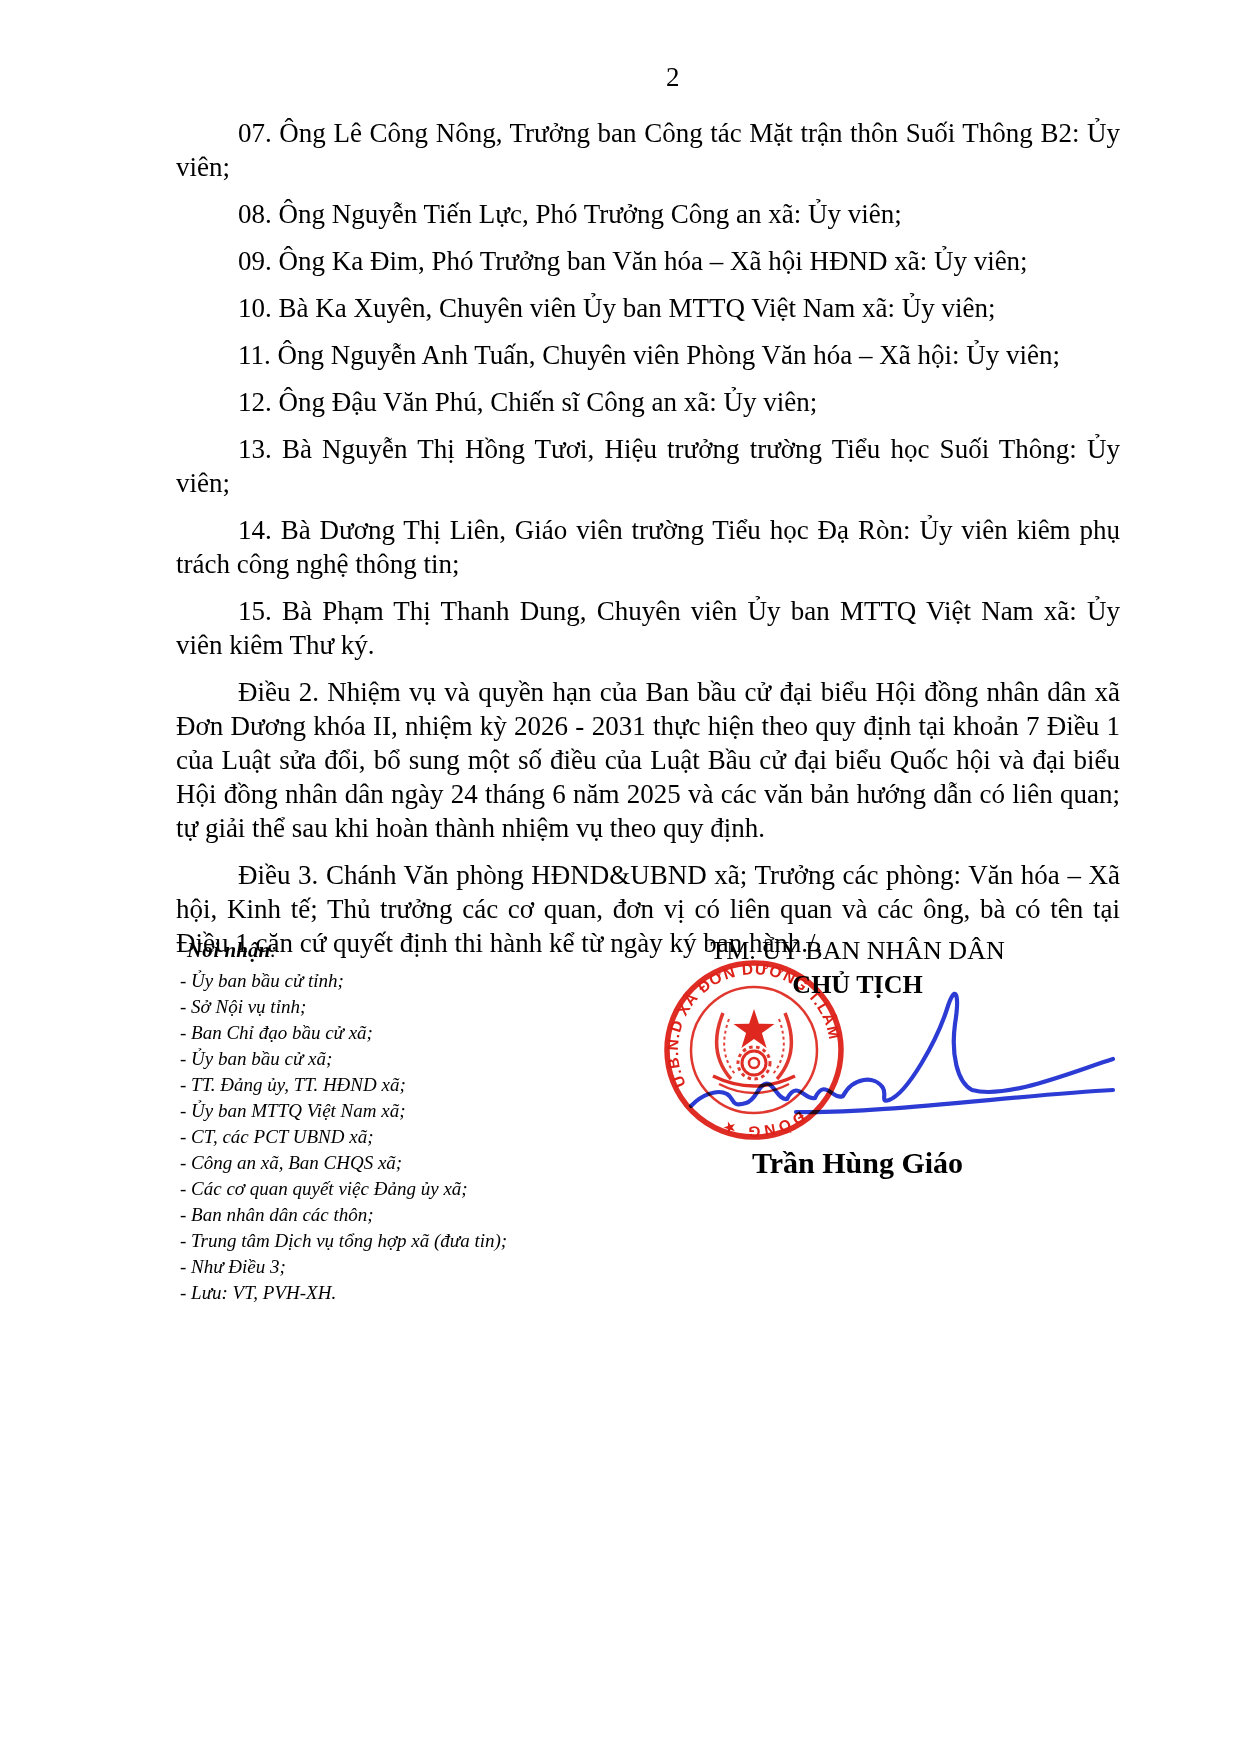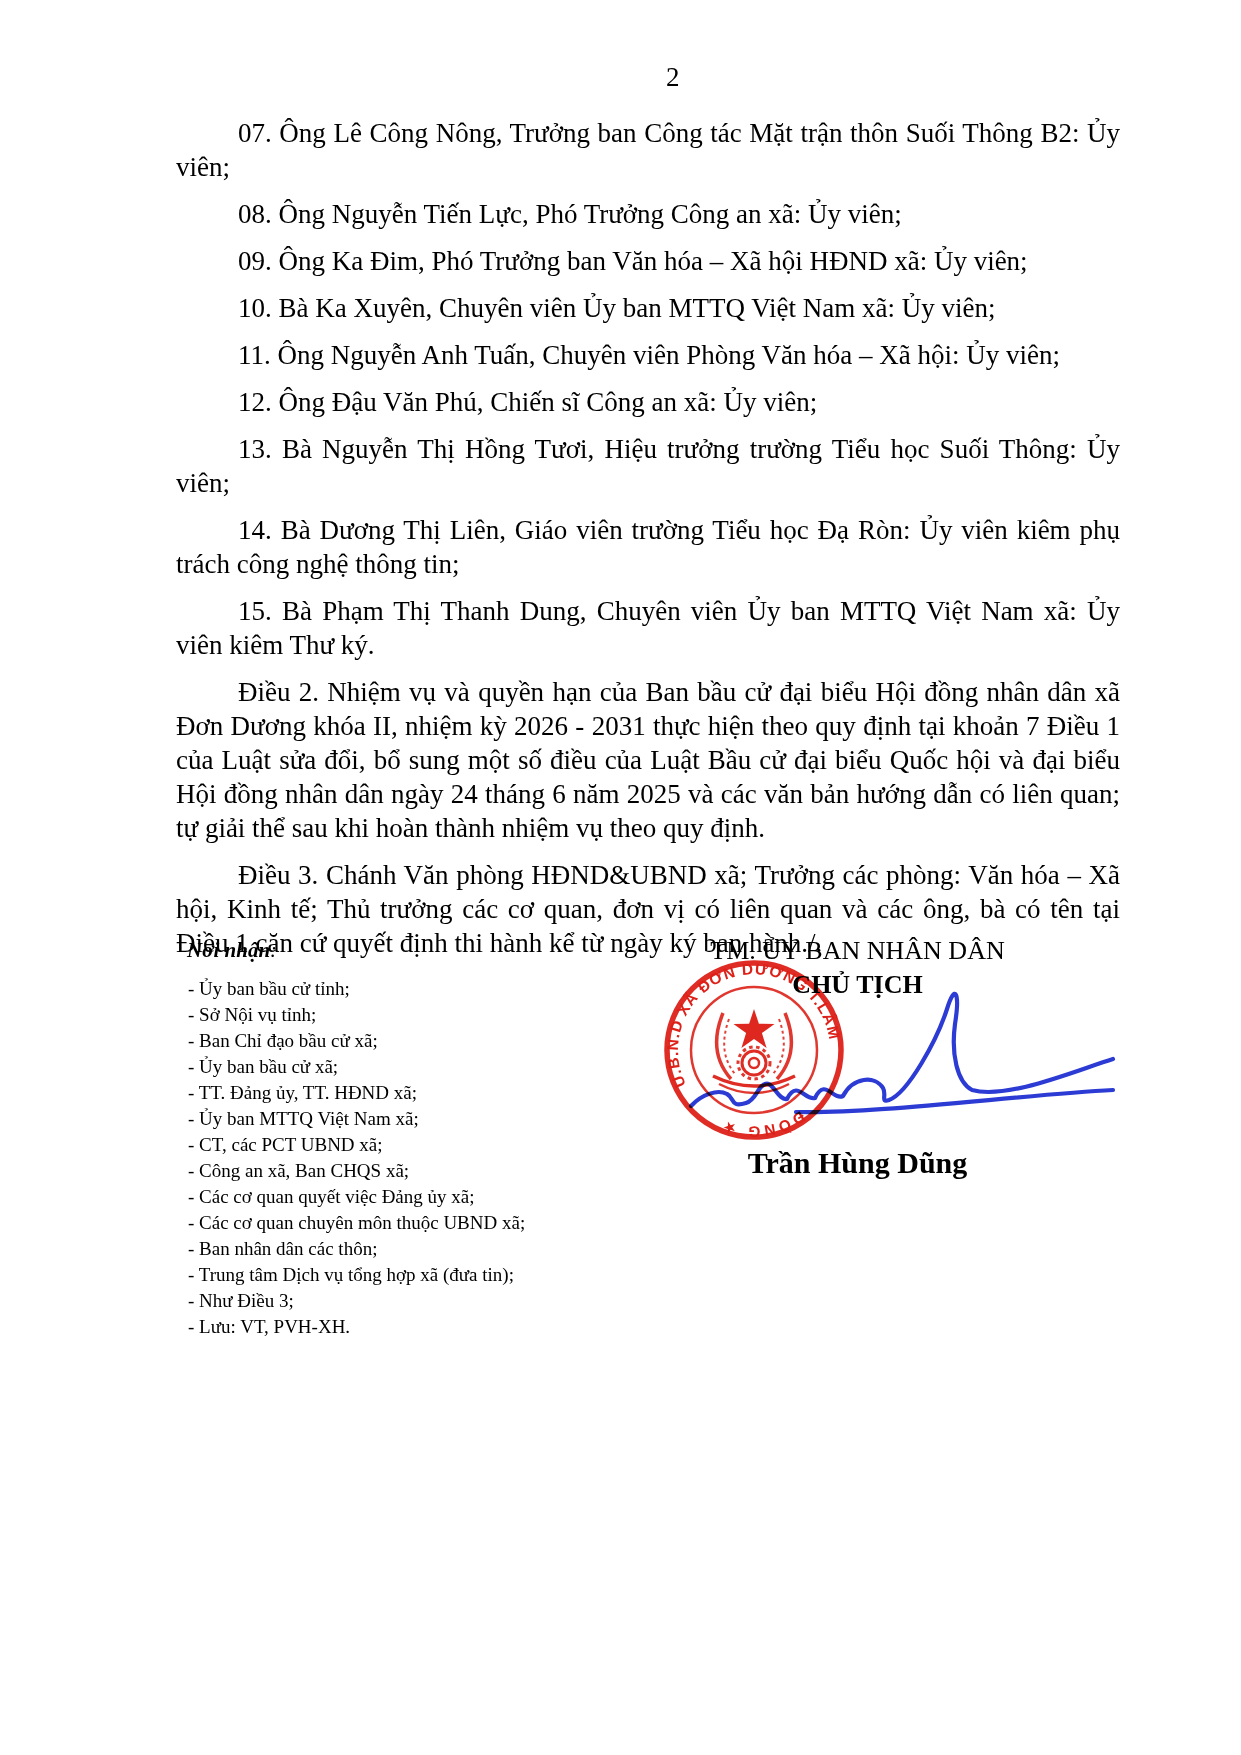--- a/index.html
+++ b/index.html
@@ -25,21 +25,21 @@
     text-indent:62px;
   }
   .bold{font-weight:normal;}
   .footer{
     position:absolute;left:176px;top:936px;width:944px;
   }
   .recipients-label{
     font-size:21px;font-weight:bold;font-style:italic;
     line-height:28px;margin:0 0 3px 11px;
   }
-  .recipients-list{margin:12px;padding:0;list-style:none;}
+  .recipients-list{margin:4px;padding:0;list-style:none;font-style:italic;}
   .recipients-list li{
     font-size:19px;line-height:26px;margin:0;padding:0;
   }
   .signoff{
     position:absolute;left:600px;top:934px;width:515px;
     text-align:center;
   }
   .signoff-org{font-size:26px;font-weight:normal;line-height:34px;margin:0;}
   .signoff-title{font-size:26px;font-weight:bold;line-height:34px;margin:0;}
   .signoff-name{
@@ -104,21 +104,20 @@
         <li>- TT. Đảng ủy, TT. HĐND xã;</li>
 
         <li>- Ủy ban MTTQ Việt Nam xã;</li>
 
         <li>- CT, các PCT UBND xã;</li>
 
         <li>- Công an xã, Ban CHQS xã;</li>
 
         <li>- Các cơ quan quyết việc Đảng ủy xã;</li>
 
-        <li>- Các cơ quan chuyên môn thuộc UBND xã;</li>
 
         <li>- Ban nhân dân các thôn;</li>
 
         <li>- Trung tâm Dịch vụ tổng hợp xã (đưa tin);</li>
 
         <li>- Như Điều 3;</li>
 
 
         <li>- Lưu: VT, PVH-XH.</li>
       </ul>
@@ -165,15 +164,15 @@
 
   <svg class="signature-svg" viewBox="0 0 496 150">
     <path stroke="#2b3bd4" fill="none" stroke-width="4.2" stroke-linecap="round" stroke-linejoin="round" d="M55,124 C66,112 82,107 91,112 C99,116 94,126 110,121 C119,118 121,108 126,104
          C136,94 141,119 151,117 C161,97 169,119 179,116 C189,95 197,119 207,114
          C217,95 239,93 247,106 C251,113 244,121 253,118
          C272,111 301,58 311,27 C319,1 324,10 319,42 C315,72 321,100 336,108
          C371,118 441,88 477,77
          M160,130 C242,132 382,113 477,108"></path>
   </svg>
 
-  <p class="signoff-name">Trần Hùng Dũng</p>
+  <p class="signoff-name">Trần Hùng Giáo</p>
 
 </div>
 
 </body></html>

